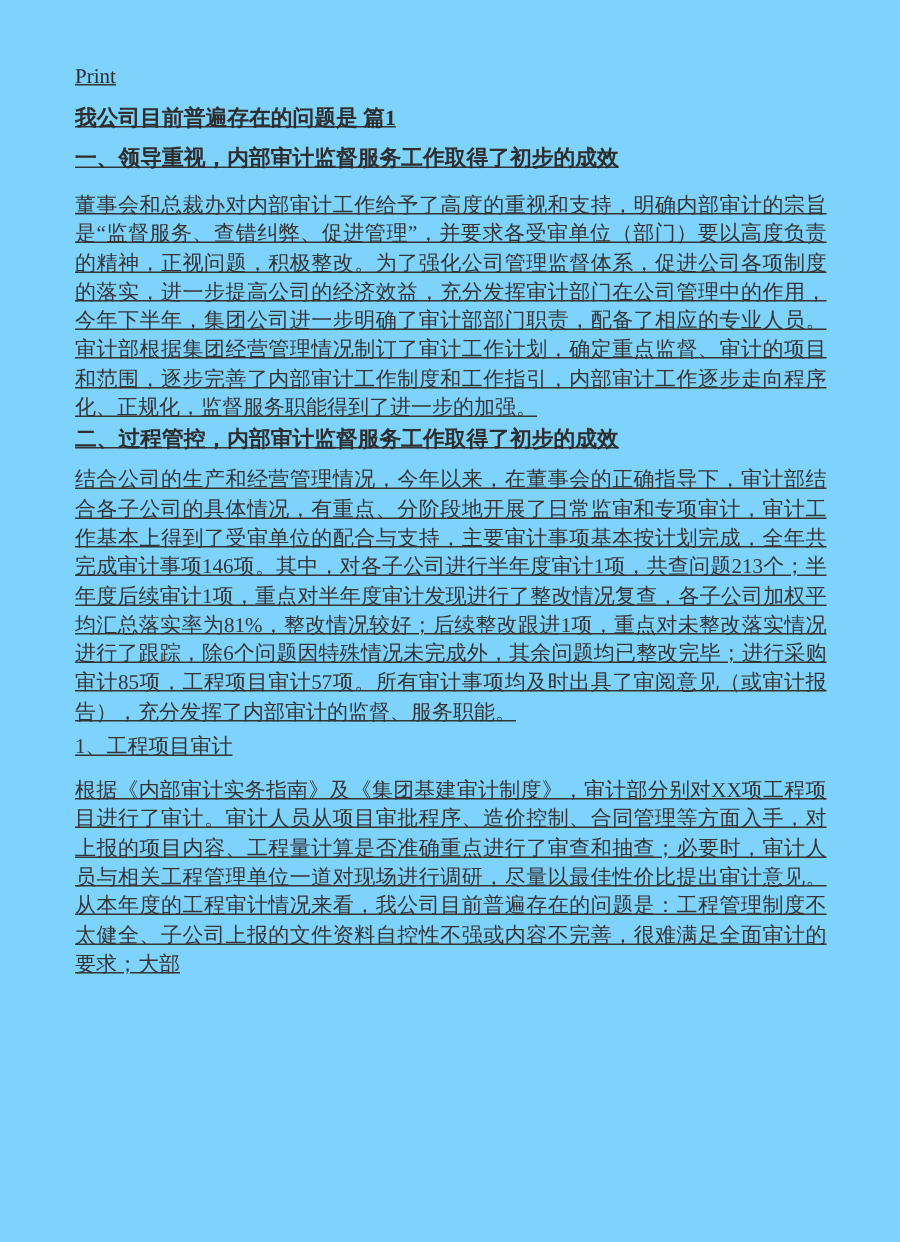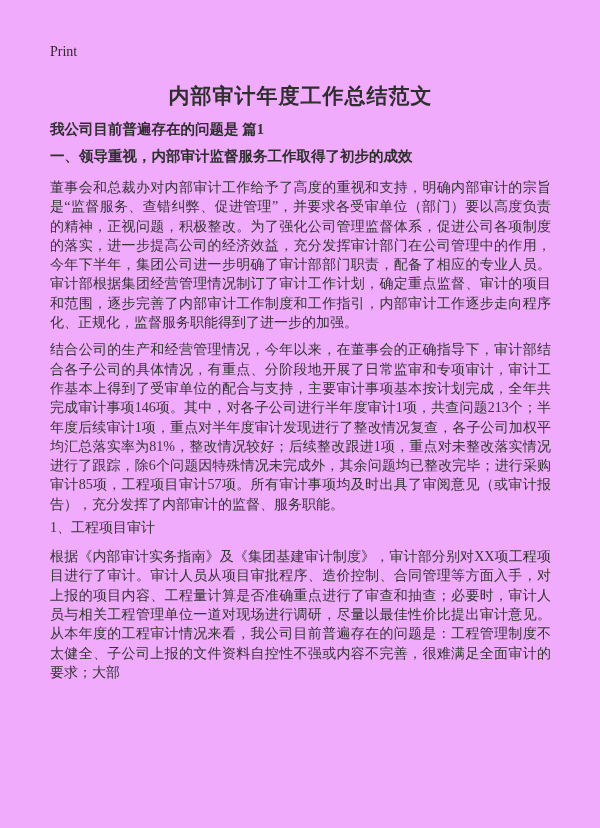--- a/index.html
+++ b/index.html
@@ -5,25 +5,26 @@
   html, body {
     margin: 0;
     padding: 0;
     background: #ffffff;
   }
   .page {
     position: relative;
     width: 600px;
     height: 828px;
     box-sizing: border-box;
-    background: #f0abfc;
+    background: #7dd3fc;
     overflow: hidden;
     padding: 44px 49px 0 50px;
     font-family: "Liberation Serif", "DejaVu Serif", serif;
     color: #353535;
+    text-decoration: underline;
   }
   .print-link {
     font-size: 14px;
     line-height: 16px;
     margin: 0;
     color: #2b2b2b;
   }
   .doc-title {
     font-size: 21px;
     font-weight: bold;
@@ -69,30 +70,30 @@
     margin: 4px 0 0 0;
   }
 </style>
 </head>
 <body>
 
 <div class="page">
 
   <div class="print-link">Print</div>
 
-  <h1 class="doc-title">内部审计年度工作总结范文</h1>
 
 
   <h2 class="part-heading">我公司目前普遍存在的问题是 篇1</h2>
 
 
   <h2 class="sec-heading h1">一、领导重视，内部审计监督服务工作取得了初步的成效</h2>
 
   <p class="body-para p2 after-heading">董事会和总裁办对内部审计工作给予了高度的重视和支持，明确内部审计的宗旨是“监督服务、查错纠弊、促进管理”，并要求各受审单位（部门）要以高度负责的精神，正视问题，积极整改。为了强化公司管理监督体系，促进公司各项制度的落实，进一步提高公司的经济效益，充分发挥审计部门在公司管理中的作用，今年下半年，集团公司进一步明确了审计部部门职责，配备了相应的专业人员。审计部根据集团经营管理情况制订了审计工作计划，确定重点监督、审计的项目和范围，逐步完善了内部审计工作制度和工作指引，内部审计工作逐步走向程序化、正规化，监督服务职能得到了进一步的加强。</p>
 
+  <h2 class="sec-heading h2">二、过程管控，内部审计监督服务工作取得了初步的成效</h2>
 
   <p class="body-para after-heading">结合公司的生产和经营管理情况，今年以来，在董事会的正确指导下，审计部结合各子公司的具体情况，有重点、分阶段地开展了日常监审和专项审计，审计工作基本上得到了受审单位的配合与支持，主要审计事项基本按计划完成，全年共完成审计事项146项。其中，对各子公司进行半年度审计1项，共查问题213个；半年度后续审计1项，重点对半年度审计发现进行了整改情况复查，各子公司加权平均汇总落实率为81%，整改情况较好；后续整改跟进1项，重点对未整改落实情况进行了跟踪，除6个问题因特殊情况未完成外，其余问题均已整改完毕；进行采购审计85项，工程项目审计57项。所有审计事项均及时出具了审阅意见（或审计报告），充分发挥了内部审计的监督、服务职能。</p>
 
   <p class="sub-heading">1、工程项目审计</p>
 
   <p class="body-para p4">根据《内部审计实务指南》及《集团基建审计制度》，审计部分别对XX项工程项目进行了审计。审计人员从项目审批程序、造价控制、合同管理等方面入手，对上报的项目内容、工程量计算是否准确重点进行了审查和抽查；必要时，审计人员与相关工程管理单位一道对现场进行调研，尽量以最佳性价比提出审计意见。从本年度的工程审计情况来看，我公司目前普遍存在的问题是：工程管理制度不太健全、子公司上报的文件资料自控性不强或内容不完善，很难满足全面审计的要求；大部</p>
 
 </div>
 
 </body></html>

